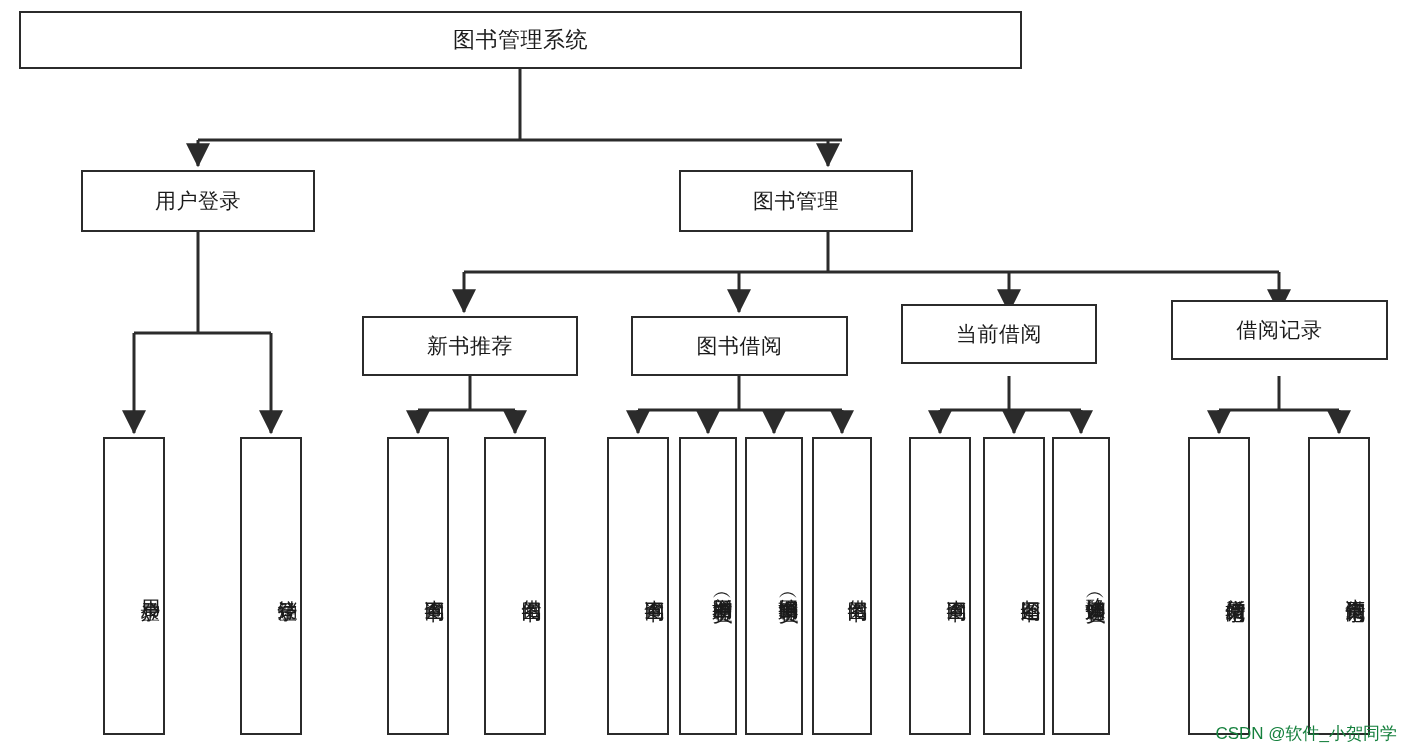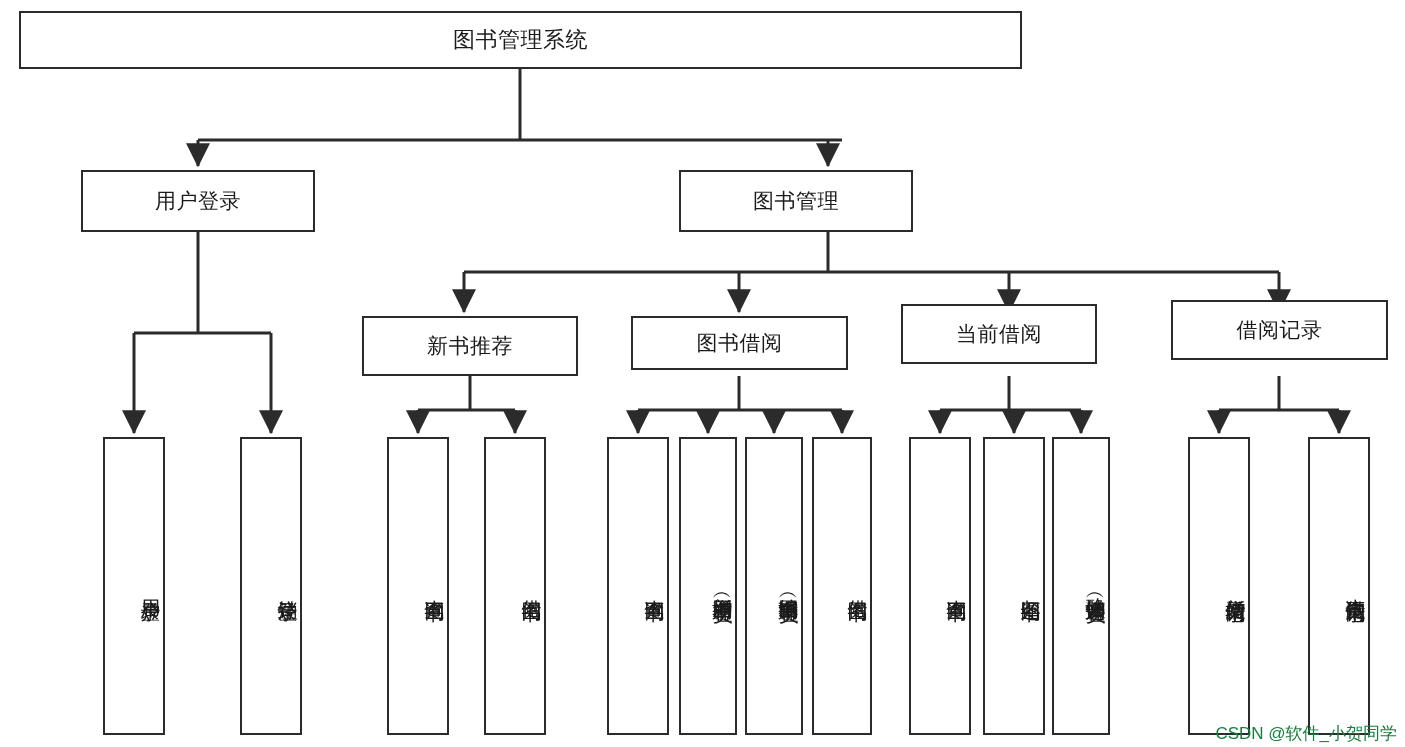--- a/index.html
+++ b/index.html
@@ -121,21 +121,21 @@
       <path d="M1339,410 L1339,433" marker-end="url(#arrow)"></path>
     </g>
   </svg>
 
   <div class="node h" id="root-node" style="left: 19px; top: 11px; width: 1003px; height: 58px;">图书管理系统</div>
 
   <div class="node h" style="left: 81px; top: 170px; width: 234px; height: 62px;">用户登录</div>
   <div class="node h" style="left: 679px; top: 170px; width: 234px; height: 62px;">图书管理</div>
 
   <div class="node h" style="left: 362px; top: 316px; width: 216px; height: 60px; text-align: right;">新书推荐</div>
-  <div class="node h" style="left: 631px; top: 316px; width: 217px; height: 54px;">图书借阅</div>
+  <div class="node h" style="left: 631px; top: 316px; width: 217px; height: 60px;">图书借阅</div>
   <div class="node h" style="left: 901px; top: 304px; width: 196px; height: 60px; text-align: center;">当前借阅</div>
   <div class="node h" style="left: 1171px; top: 300px; width: 217px; height: 60px;">借阅记录</div>
 
   <div class="node v" style="left: 103px; top: 437px; width: 62px; height: 298px;">用户登录</div>
   <div class="node v" style="left: 240px; top: 437px; width: 62px; height: 298px;">注销登录</div>
   <div class="node v" style="left: 387px; top: 437px; width: 62px; height: 298px;">查询图书</div>
   <div class="node v" style="left: 484px; top: 437px; width: 62px; height: 298px;">借阅图书</div>
   <div class="node v" style="left: 607px; top: 437px; width: 62px; height: 298px;">查询图书</div>
   <div class="node v top" style="left: 679px; top: 437px; width: 58px; height: 298px;">新增图书（管理员）</div>
   <div class="node v top" style="left: 745px; top: 437px; width: 58px; height: 298px;">编辑图书（管理员）</div>

